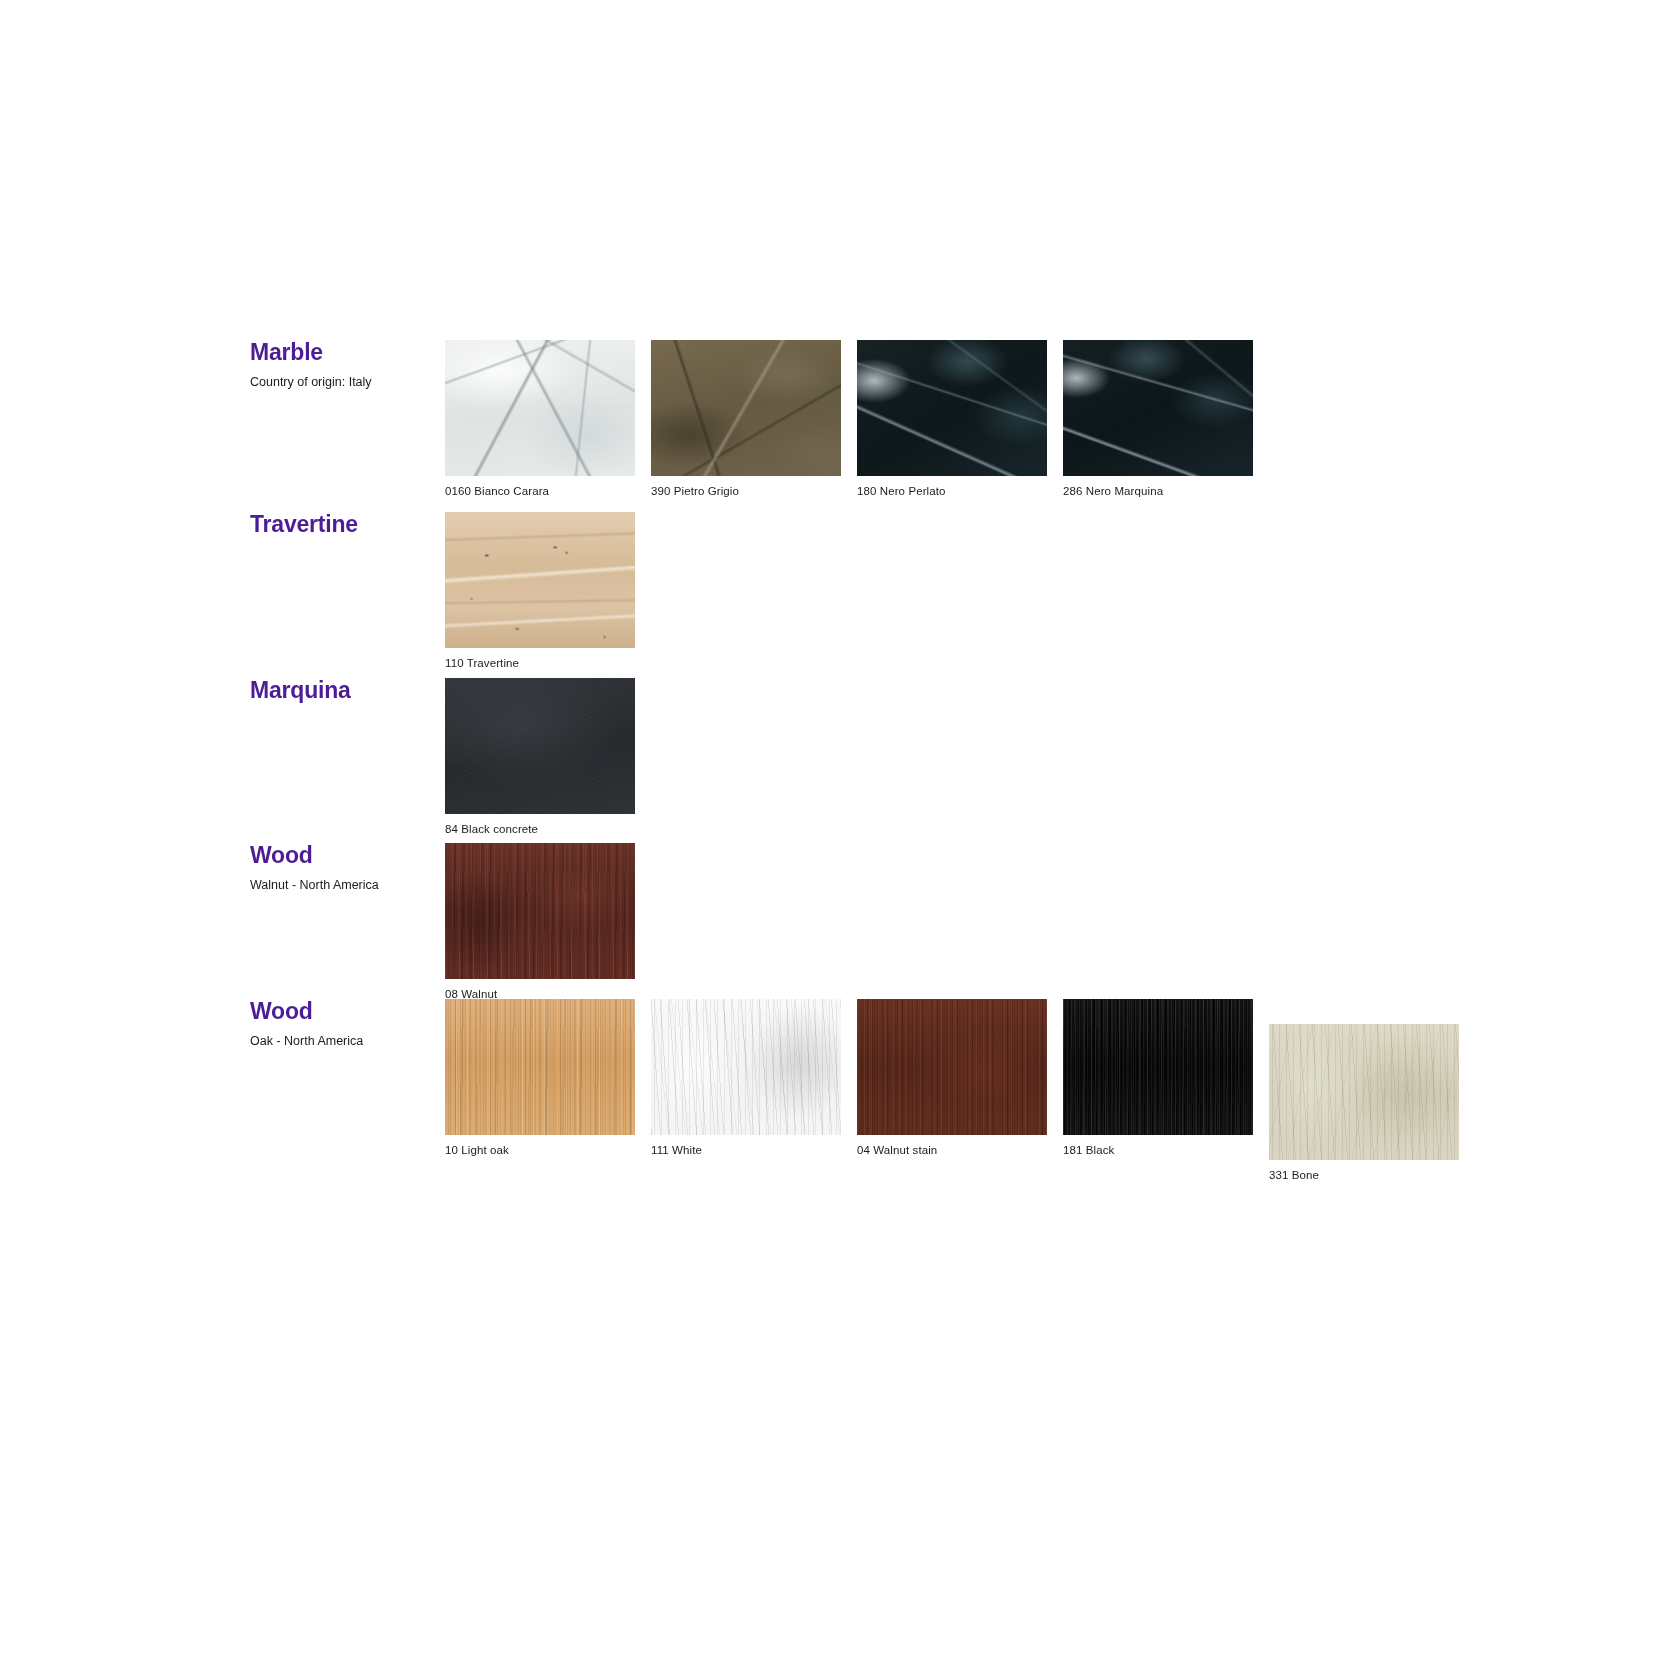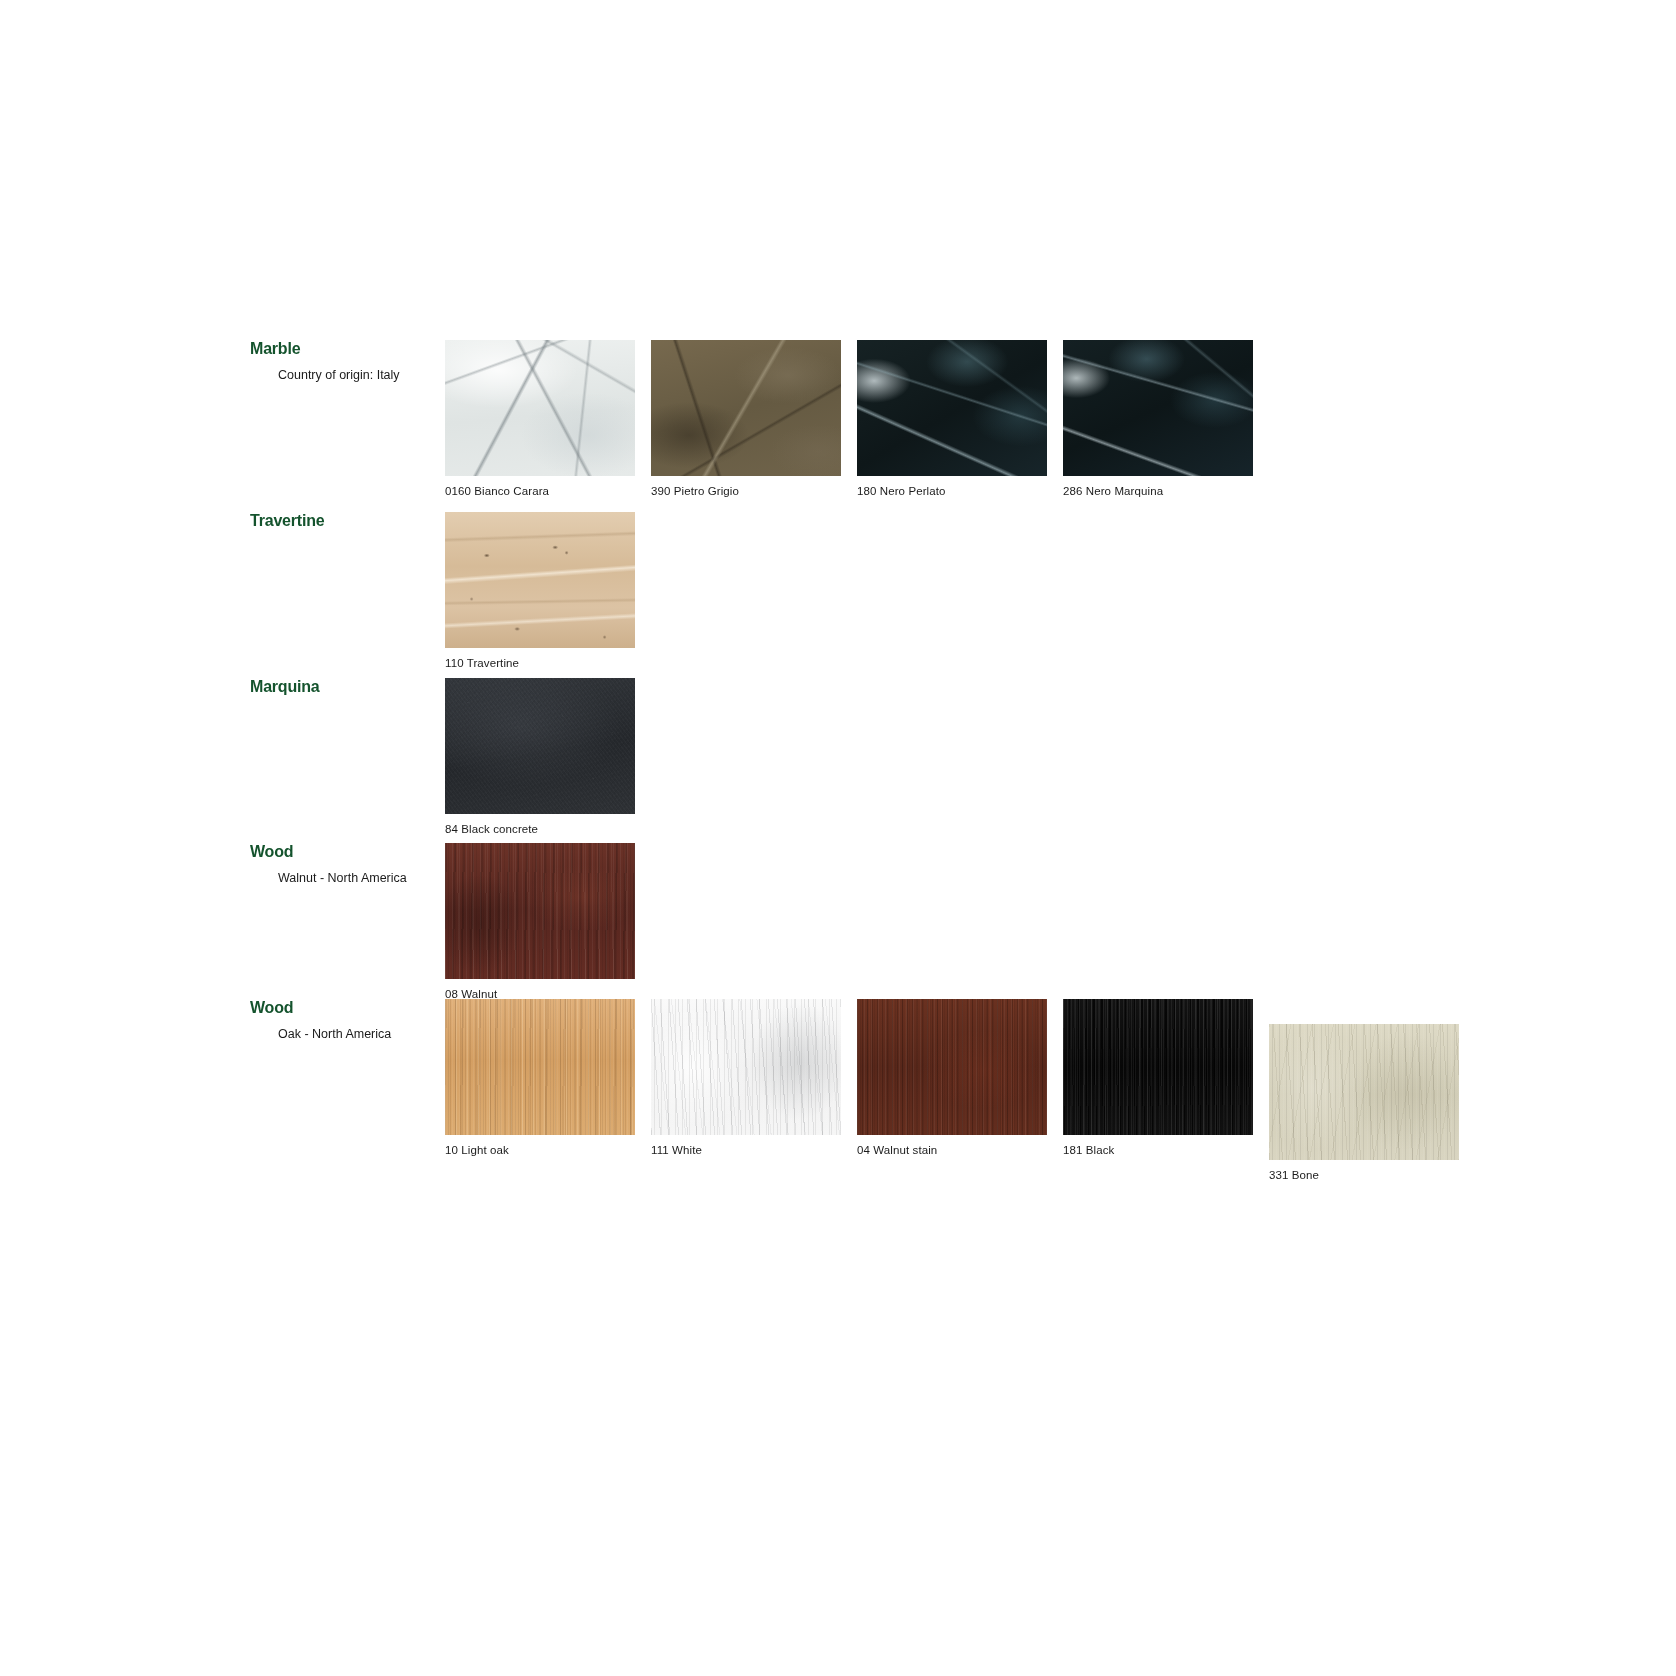--- a/index.html
+++ b/index.html
@@ -29,36 +29,35 @@
     left: 250px;
     right: 60px;
   }
   .section-head {
     position: absolute;
     left: 0;
     top: 0;
     width: 190px;
   }
   .section-title {
-    font-size: 16px;
+    font-size: 23px;
     font-weight: bold;
     letter-spacing: -0.2px;
     line-height: 1.1;
-    color: #14532d;
+    color: #4c1d95;
     margin: 0;
     white-space: nowrap;
   }
   .section-subtitle {
     font-size: 12.5px;
     font-weight: normal;
     line-height: 1.2;
     color: #1b1b1b;
     margin-top: 10px;
     white-space: nowrap;
-    margin-left: 28px;
   }
 
   .swatch-row {
     position: absolute;
     left: 195px;
     top: 0;
     display: flex;
     flex-wrap: wrap;
     gap: 0px;
   }

